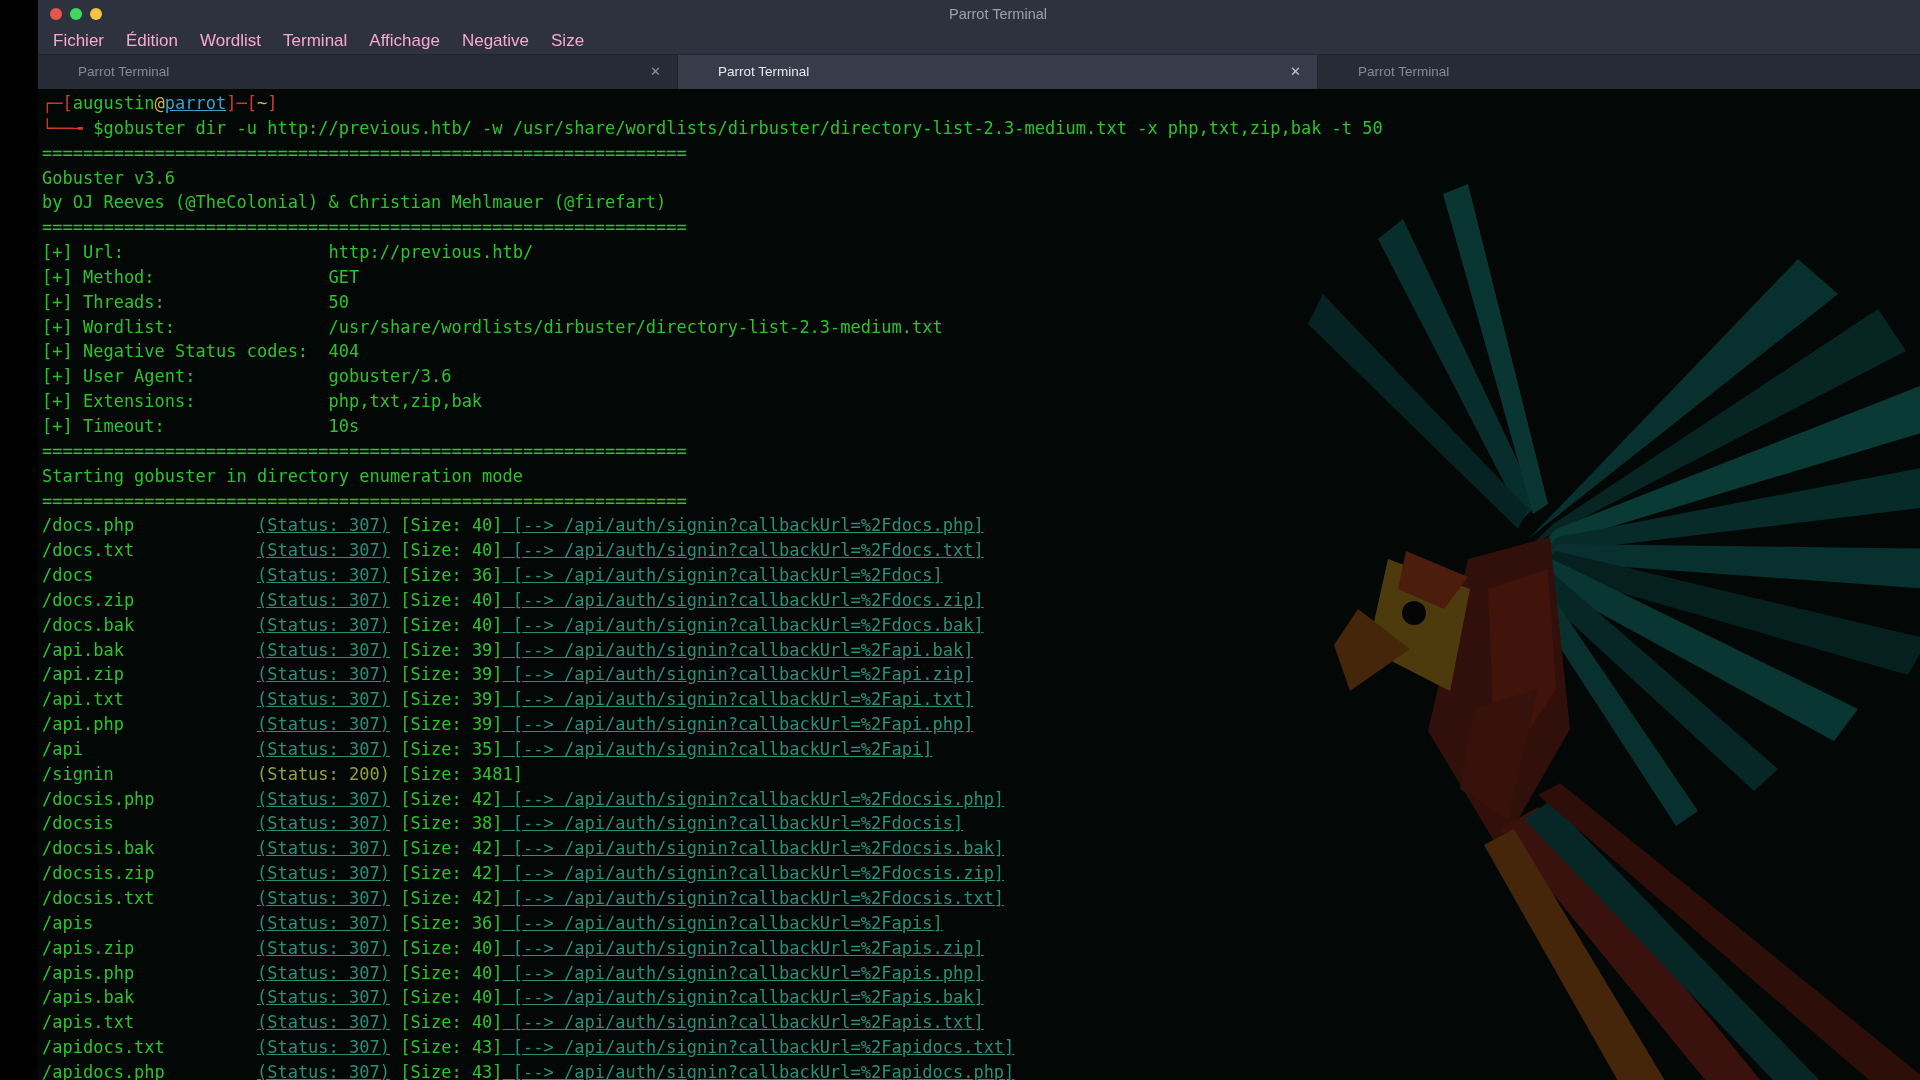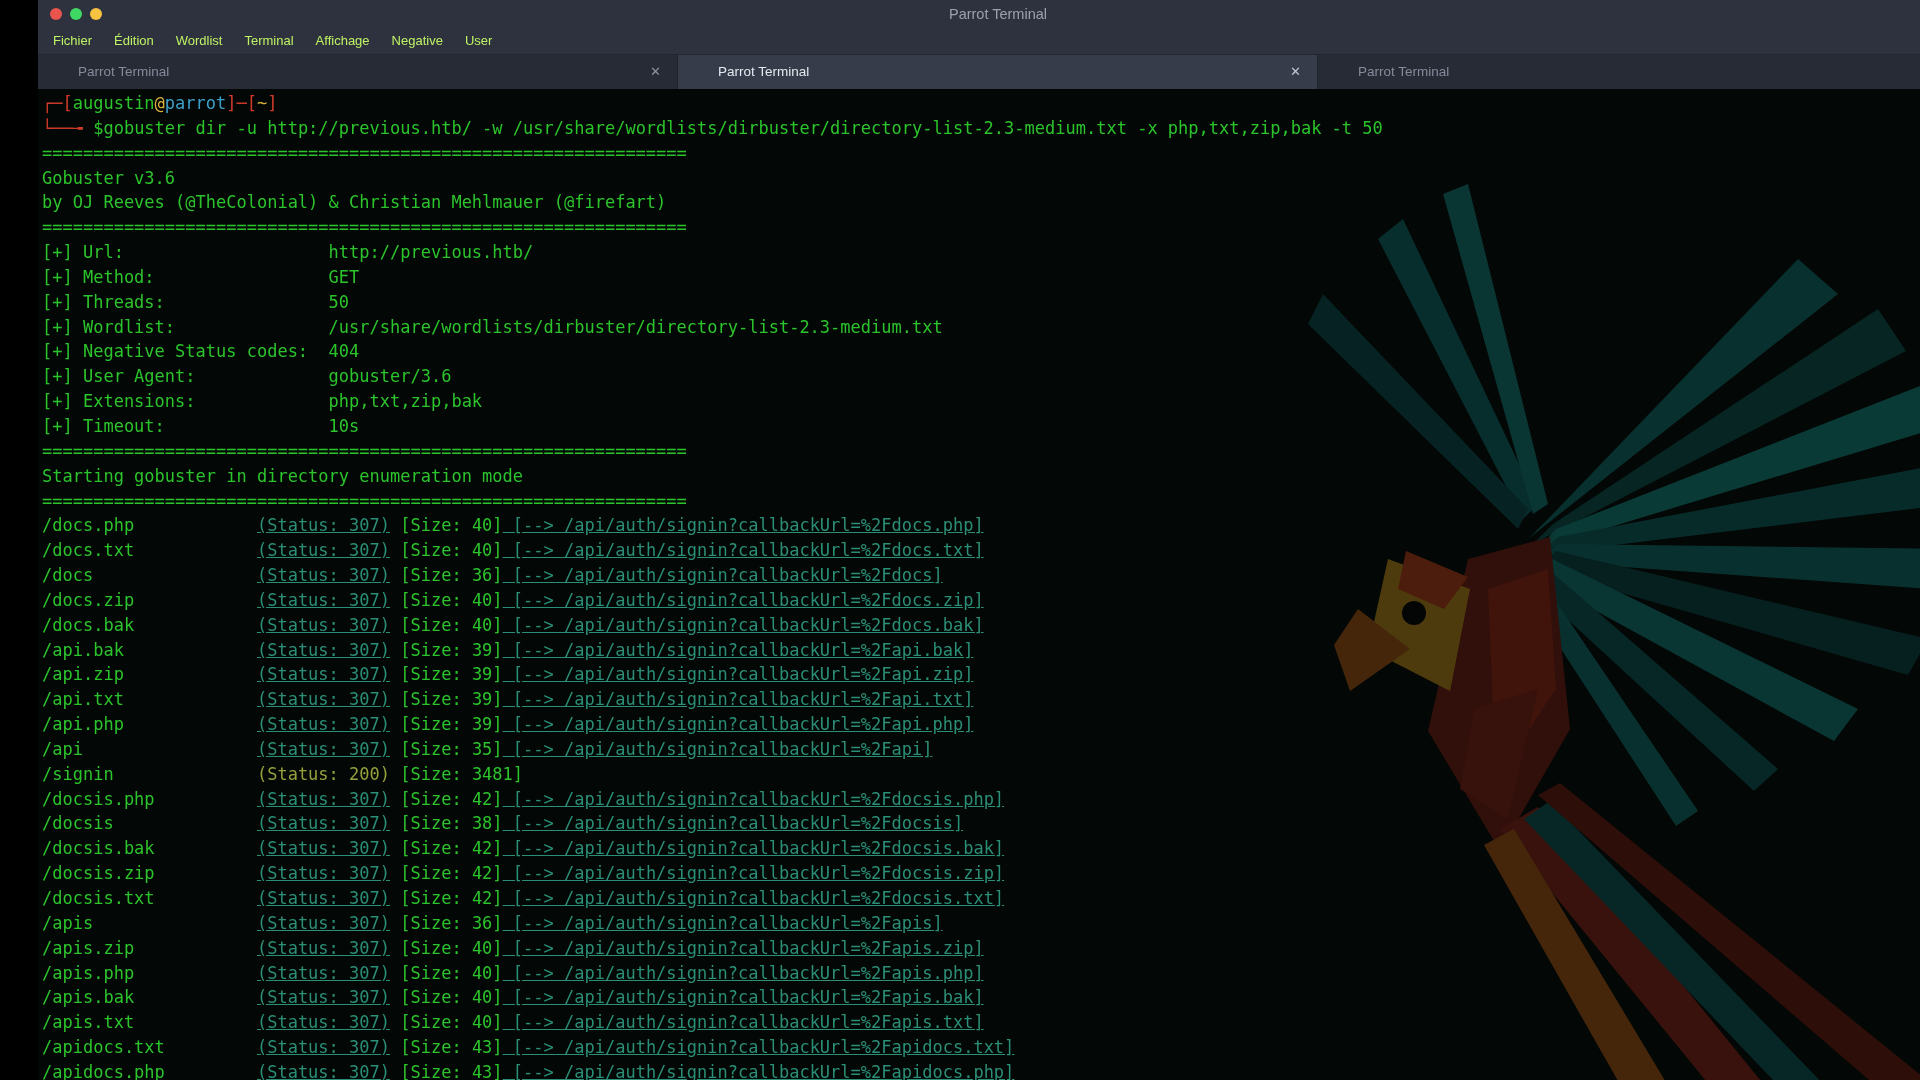--- a/index.html
+++ b/index.html
@@ -14,21 +14,21 @@
   .dot { width:12px; height:12px; border-radius:50%; display:inline-block; }
   .dot.red    { background:var(--tl-red); }
   .dot.green  { background:var(--tl-green); }
   .dot.yellow { background:var(--tl-yellow); }
   .title { position:absolute; left:0; right:0; top:0; height:28px; line-height:28px;
            text-align:center; color:#9ba1ad; font-size:14.5px; }
 
   
   .menubar { height:27px; background:#2e323e; display:flex; align-items:center;
              padding-left:4px; border-bottom:1px solid #23262f; }
-  .menu-item { color:#bef264; font-size:13px; padding:0 11px; line-height:26px; cursor:default; }
+  .menu-item { color:#f9a8d4; font-size:17px; padding:0 11px; line-height:26px; cursor:default; }
 
   
   .tabbar { height:34px; background:#272b35; display:flex; }
   .tab { position:relative; width:640px; height:34px; line-height:34px;
          border-right:1px solid #1f232c; }
   .tab .tab-label { position:absolute; left:40px; top:0; font-size:13.5px; color:#848b9b;
                     white-space:nowrap; overflow:hidden; max-width:540px; }
   .tab .tab-close { position:absolute; right:16px; top:0; font-size:13px; color:#8c93a2; }
   .tab.active { background:#363c4a; }
   .tab.active .tab-label { color:#e6e9f0; }
@@ -39,21 +39,21 @@
   .wallpaper { position:absolute; left:1200px; top:0; width:720px; height:1080px; pointer-events:none; }
 
   .term-output { position:absolute; left:0; top:0; width:1893px; padding:2px 0 0 4px;
                  font-family:"DejaVu Sans Mono", monospace; font-size:17px; line-height:24.85px;
                  white-space:pre; }
   .line { height:24.85px; }
   .c-green  { color:var(--green); }
   .c-teal   { color:var(--teal);text-decoration:underline; }
   .c-red    { color:var(--red); }
   .c-yellow { color:var(--yellow); }
-  .c-cyan   { color:var(--cyan); }
+  .c-cyan   { color:var(--cyan);text-decoration:underline; }
   .c-ygreen { color:var(--ygreen); }
 
   
   .scrollbar { position:absolute; right:0; top:0; width:27px; height:991px;
                background:rgba(56,62,76,0.55); }
   .scroll-thumb { position:absolute; left:6px; top:4px; width:15px; height:294px;
                   border-radius:8px; background:#99a0ad; }
 </style>
 </head>
 <body>
@@ -69,21 +69,21 @@
     <div class="title">Parrot Terminal</div>
   </div>
 
   <div class="menubar" id="menubar">
       <span class="menu-item">Fichier</span>
       <span class="menu-item">Édition</span>
       <span class="menu-item">Wordlist</span>
       <span class="menu-item">Terminal</span>
       <span class="menu-item">Affichage</span>
       <span class="menu-item">Negative</span>
-      <span class="menu-item">User</span>
+      <span class="menu-item">Size</span>
     </div>
 
   <div class="tabbar" id="tabbar">
       <div class="tab">
         <span class="tab-label">Parrot Terminal</span>
         <span class="tab-close">✕</span>
       </div>
       <div class="tab active">
         <span class="tab-label">Parrot Terminal</span>
         <span class="tab-close">✕</span>

